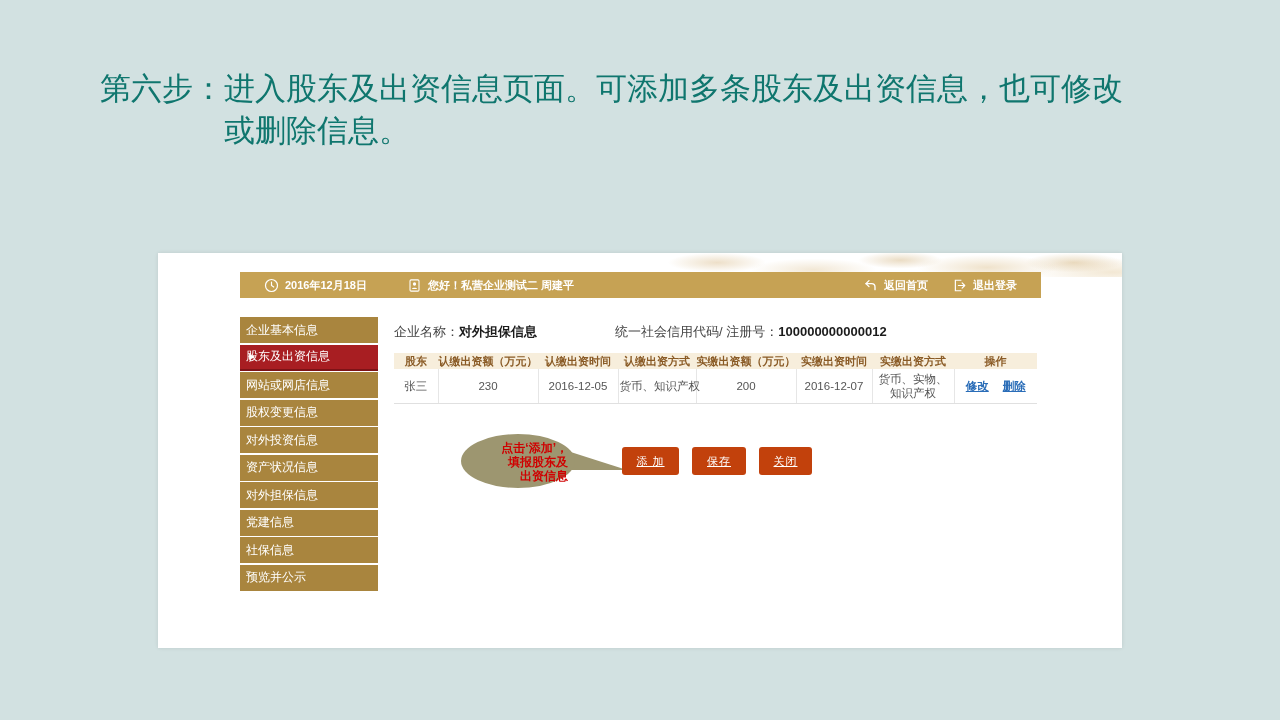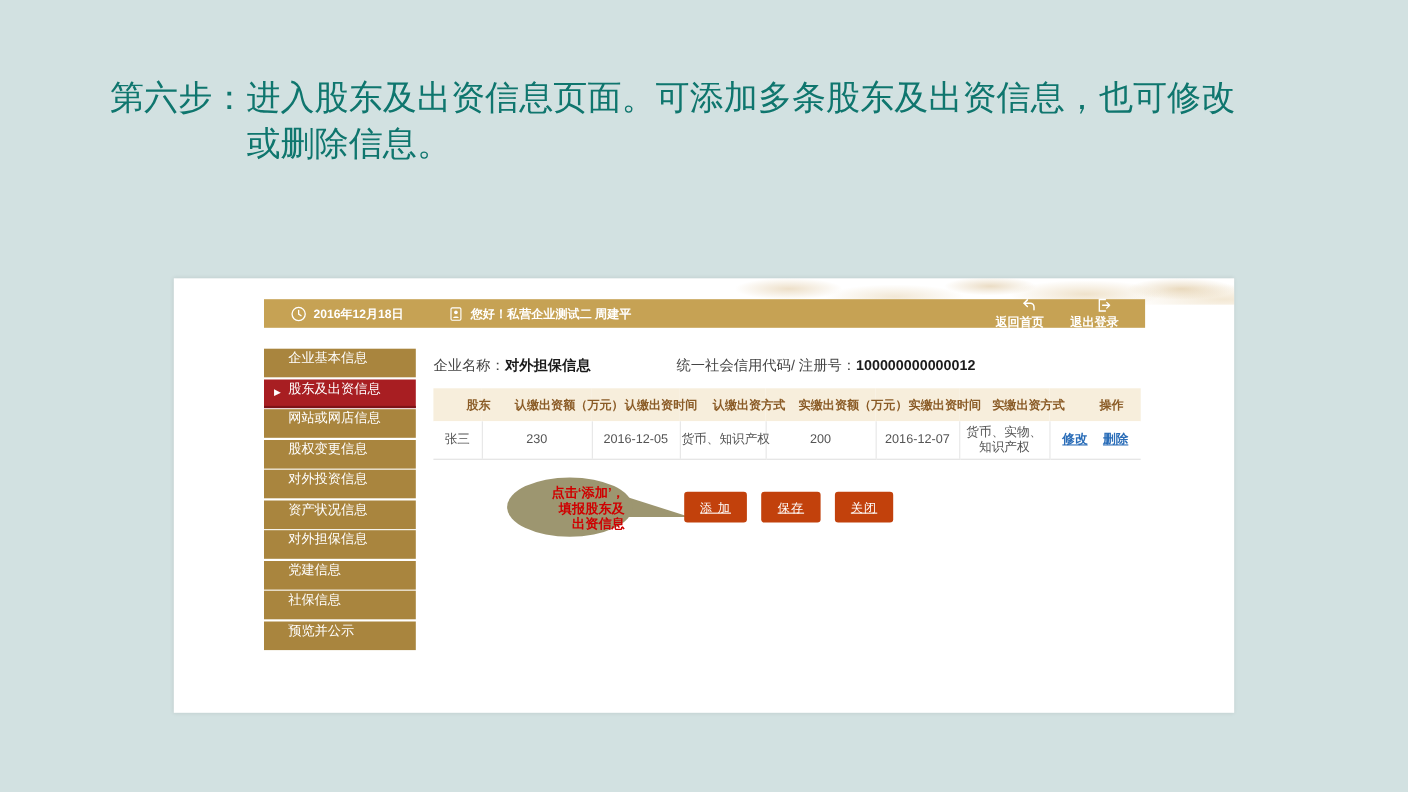--- a/index.html
+++ b/index.html
@@ -37,47 +37,47 @@
   }
   
   .topbar {
     position:absolute; left:82px; top:19px; width:801px; height:26px;
     background:#c6a254; color:#fff; font-size:11px; font-weight:bold;
     display:flex; align-items:center; padding:0 24px;
   }
   .topbar .icon { display:inline-flex; width:15px; height:15px; margin-right:6px; flex:0 0 auto; }
   .topbar .icon svg { width:100%; height:100%; }
   .tb-spacer { flex:1 1 auto; }
-  .tb-link { display:flex; align-items:flex-end; cursor:pointer; margin-left:24px;flex-direction:column; }
+  .tb-link { display:flex; align-items:center; cursor:pointer; margin-left:24px; }
 
   
   .sidebar { position:absolute; left:82px; top:64px; width:138px; }
   .side-item {
     height:26px; margin-bottom:1.5px; background:#a9853e; color:#fff;
-    font-size:12px; display:flex; padding-left:22px;
+    font-size:12px; display:flex; align-items:center; padding-left:6px;
     cursor:pointer; position:relative;
   }
   .side-item.active { background:#a81e22; border-bottom:2px solid #7d1317; }
   .side-item .caret {
     position:absolute; left:9px; top:50%; transform:translateY(-50%);
     font-size:8px; line-height:1;
   }
 
   
   .info-line { position:absolute; left:236px; top:70px; font-size:13px; color:#444; white-space:nowrap; }
   .info-line b { color:#1b1b1b; }
   .info-gap { display:inline-block; width:78px; }
 
   table.sh-table {
     position:absolute; left:236px; top:100px; width:643px;
     border-collapse:collapse; table-layout:fixed;
   }
   .sh-table th {
     background:#f7eedc; color:#8a5b26; font-size:11px; font-weight:bold;
-    height:30px; text-align:center; white-space:nowrap; overflow:visible;padding-left:30px;
+    height:16px; text-align:center; white-space:nowrap; overflow:visible;
   }
   .sh-table td {
     background:#fff; color:#555; font-size:11.5px; text-align:center;
     height:34px; border-left:1px solid #e6e6e6; border-bottom:1px solid #e0e0e0;
     white-space:nowrap; padding:2px 1px; line-height:14px;
   }
   .sh-table td:first-child { border-left:none; }
   .sh-table td.wrap { white-space:normal; }
   .col-0{width:44px} .col-1{width:100px} .col-2{width:80px} .col-3{width:78px}
   .col-4{width:100px} .col-5{width:76px} .col-6{width:82px} .col-7{width:83px}

